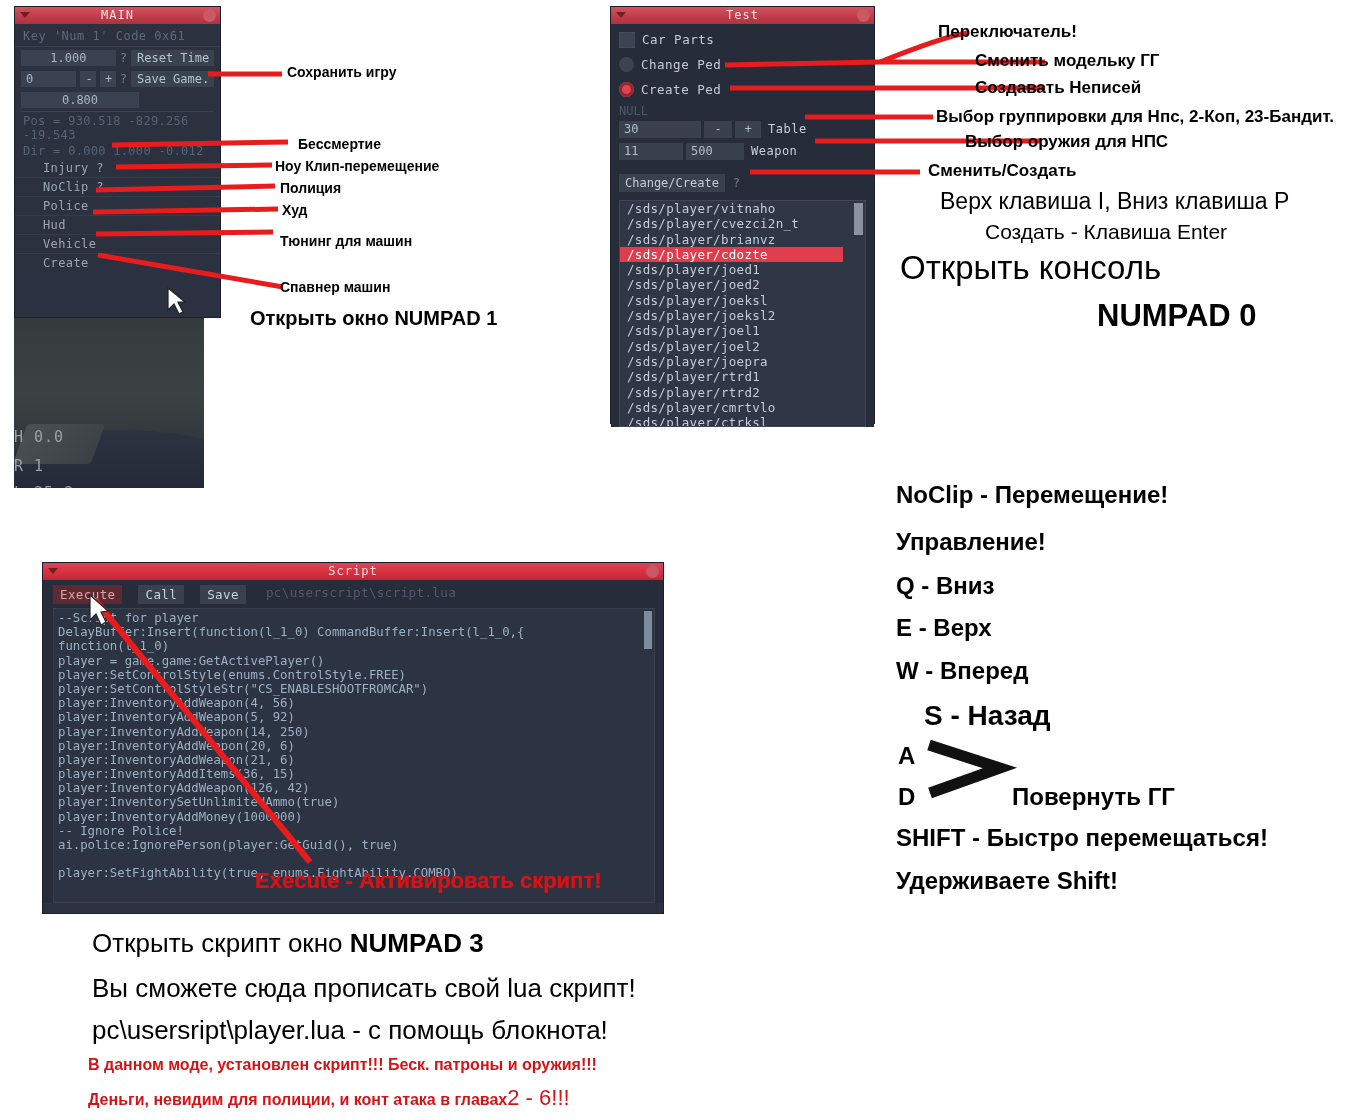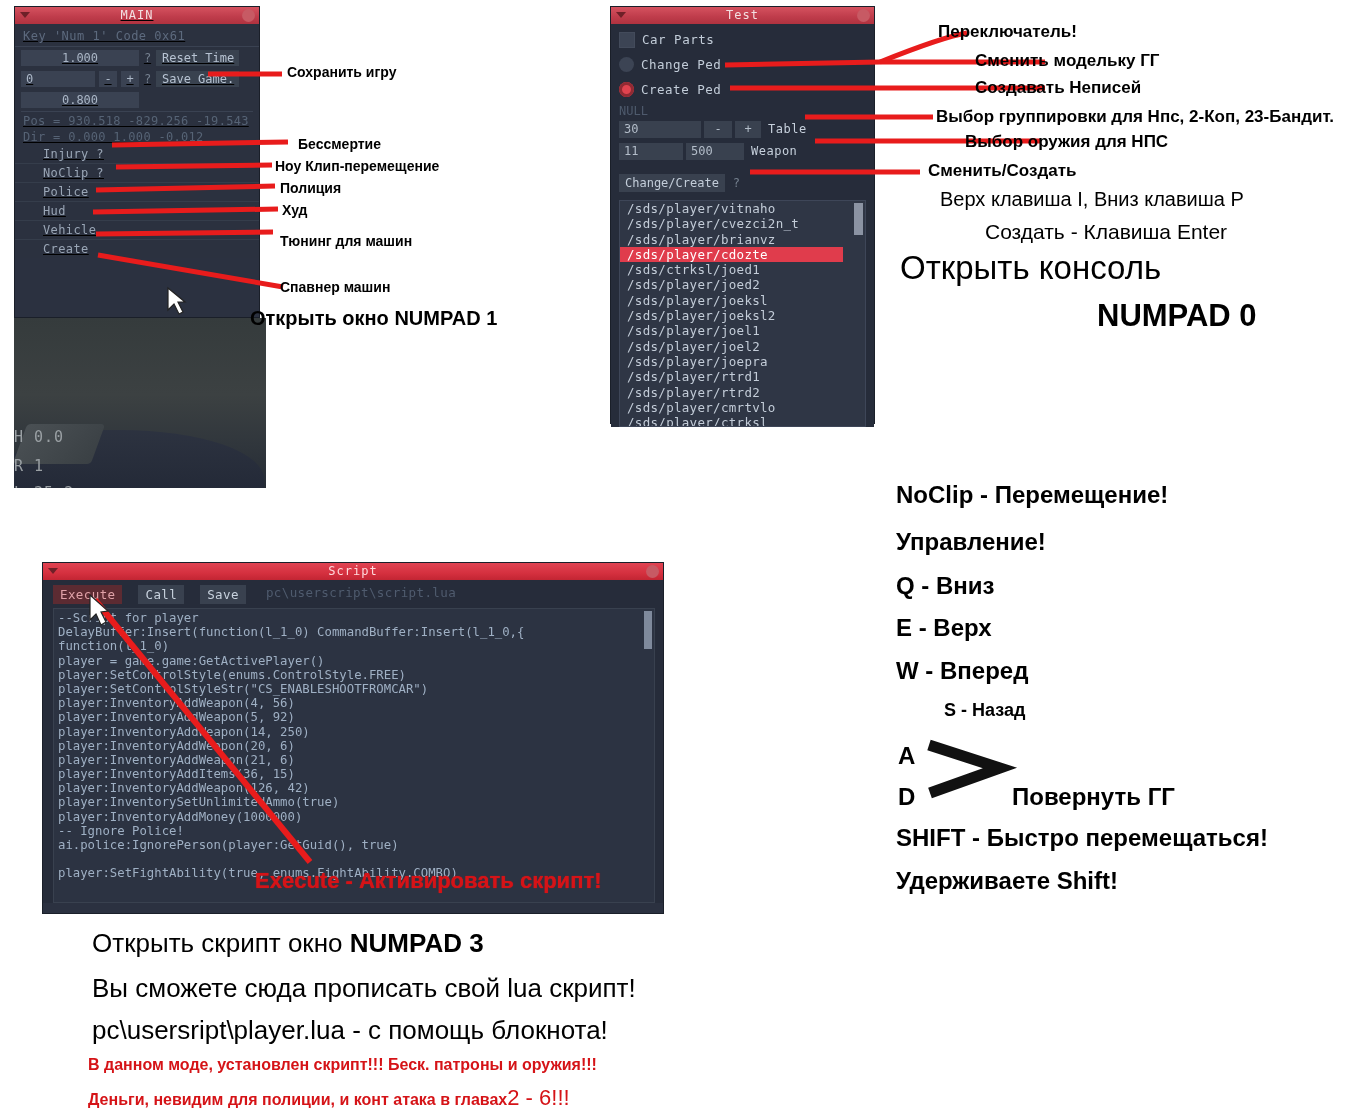--- a/index.html
+++ b/index.html
@@ -93,26 +93,26 @@
     letter-spacing: .4px;
   }
   .infoline {
     color: #566375;
     font-size: 12px;
     padding: 1px 6px 1px 8px;
     letter-spacing: .3px;
   }
 
   
-  #main-window { left: 14px; top: 6px; width: 246px; height: 312px; text-decoration: underline; }
+  #main-window { left: 14px; top: 6px; width: 207px; height: 312px; }
   #main-window .gwin-body { background: #2b313f; }
 
   
   #game-backdrop {
-    position: absolute; left: 14px; top: 318px; width: 252px; height: 170px;
+    position: absolute; left: 14px; top: 318px; width: 190px; height: 170px;
     background: linear-gradient(180deg,#353b3c 0%, #3c4142 45%, #30363c 75%, #262c35 100%);
     overflow: hidden;
   }
   #game-backdrop .carbody {
     position:absolute; left:-10px; bottom:-12px; width: 260px; height: 70px;
     background: linear-gradient(180deg,#2c3240 0%, #222836 100%);
     border-radius: 40% 55% 12px 12px / 60% 70% 12px 12px;
     opacity: .95;
   }
   #game-backdrop .windshield {
@@ -302,21 +302,21 @@
       <div class="trow" style="height:26px;margin-top:7px;">
         <div class="tbtn">Change/Create</div>
         <div class="qmark" style="padding-left:4px;">?</div>
       </div>
 
       <div class="listbox">
         <div class="listitem">/sds/player/vitnaho</div>
         <div class="listitem">/sds/player/cvezci2n_t</div>
         <div class="listitem">/sds/player/brianvz</div>
         <div class="listitem sel">/sds/player/cdozte</div>
-        <div class="listitem">/sds/ctrksl/joed1</div>
+        <div class="listitem">/sds/player/joed1</div>
         <div class="listitem">/sds/player/joed2</div>
         <div class="listitem">/sds/player/joeksl</div>
         <div class="listitem">/sds/player/joeksl2</div>
         <div class="listitem">/sds/player/joel1</div>
         <div class="listitem">/sds/player/joel2</div>
         <div class="listitem">/sds/player/joepra</div>
         <div class="listitem">/sds/player/rtrd1</div>
         <div class="listitem">/sds/player/rtrd2</div>
         <div class="listitem">/sds/player/cmrtvlo</div>
         <div class="listitem">/sds/player/ctrksl</div>
@@ -396,31 +396,31 @@
   <div class="ann-txt" style="left:280px; top:233px; font-size:14px;">Тюнинг для машин</div>
   <div class="ann-txt" style="left:280px; top:279px; font-size:14px;">Спавнер машин</div>
   <div class="ann-txt" style="left:250px; top:307px; font-size:20px;">Открыть окно NUMPAD 1</div>
 
   <div class="ann-txt" style="left:938px; top:22px;  font-size:17px;">Переключатель!</div>
   <div class="ann-txt" style="left:975px; top:51px;  font-size:17px;">Сменить модельку ГГ</div>
   <div class="ann-txt" style="left:975px; top:78px;  font-size:17px;">Создавать Неписей</div>
   <div class="ann-txt" style="left:936px; top:107px; font-size:17px;">Выбор группировки для Нпс, 2-Коп, 23-Бандит.</div>
   <div class="ann-txt" style="left:965px; top:132px; font-size:17px;">Выбор оружия для НПС</div>
   <div class="ann-txt" style="left:928px; top:161px; font-size:17px;">Сменить/Создать</div>
-  <div class="ann-txt plain" style="left:940px; top:188px; font-size:20px;">Верх клавиша I, Вниз клавиша P</div>
+  <div class="ann-txt plain" style="left:940px; top:188px; font-size:23px;">Верх клавиша I, Вниз клавиша P</div>
   <div class="ann-txt plain" style="left:985px; top:220px; font-size:21px;">Создать - Клавиша Enter</div>
   <div class="ann-txt plain" style="left:900px; top:249px; font-size:33px;">Открыть консоль</div>
   <div class="ann-txt" style="left:1097px; top:298px; font-size:31px;">NUMPAD 0</div>
 
   <div class="ann-txt" style="left:896px; top:481px; font-size:24px;">NoClip - Перемещение!</div>
   <div class="ann-txt" style="left:896px; top:528px; font-size:24px;">Управление!</div>
   <div class="ann-txt" style="left:896px; top:572px; font-size:24px;">Q - Вниз</div>
   <div class="ann-txt" style="left:896px; top:614px; font-size:24px;">E -  Верх</div>
   <div class="ann-txt" style="left:896px; top:657px; font-size:24px;">W - Вперед</div>
-  <div class="ann-txt" style="left:944px; top:700px; font-size:18px;">S - Назад</div>
+  <div class="ann-txt" style="left:924px; top:700px; font-size:28px;">S - Назад</div>
   <div class="ann-txt" style="left:898px; top:742px; font-size:24px;">A</div>
   <div class="ann-txt" style="left:898px; top:783px; font-size:24px;">D</div>
   <div class="ann-txt" style="left:1012px; top:783px; font-size:24px;">Повернуть ГГ</div>
   <div class="ann-txt" style="left:896px; top:824px; font-size:24px;">SHIFT - Быстро перемещаться!</div>
   <div class="ann-txt" style="left:896px; top:867px; font-size:24px;">Удерживаете Shift!</div>
 
   <div class="ann-txt red" style="left:255px; top:868px; font-size:22px; text-shadow:0 0 1px #d51317;">Execute - Активировать скрипт!</div>
 
   <div class="ann-txt plain" style="left:92px; top:928px; font-size:26px;"><span>Открыть скрипт окно </span><b>NUMPAD 3</b></div>
   <div class="ann-txt plain" style="left:92px; top:973px; font-size:26px;">Вы сможете сюда прописать свой lua скрипт!</div>

